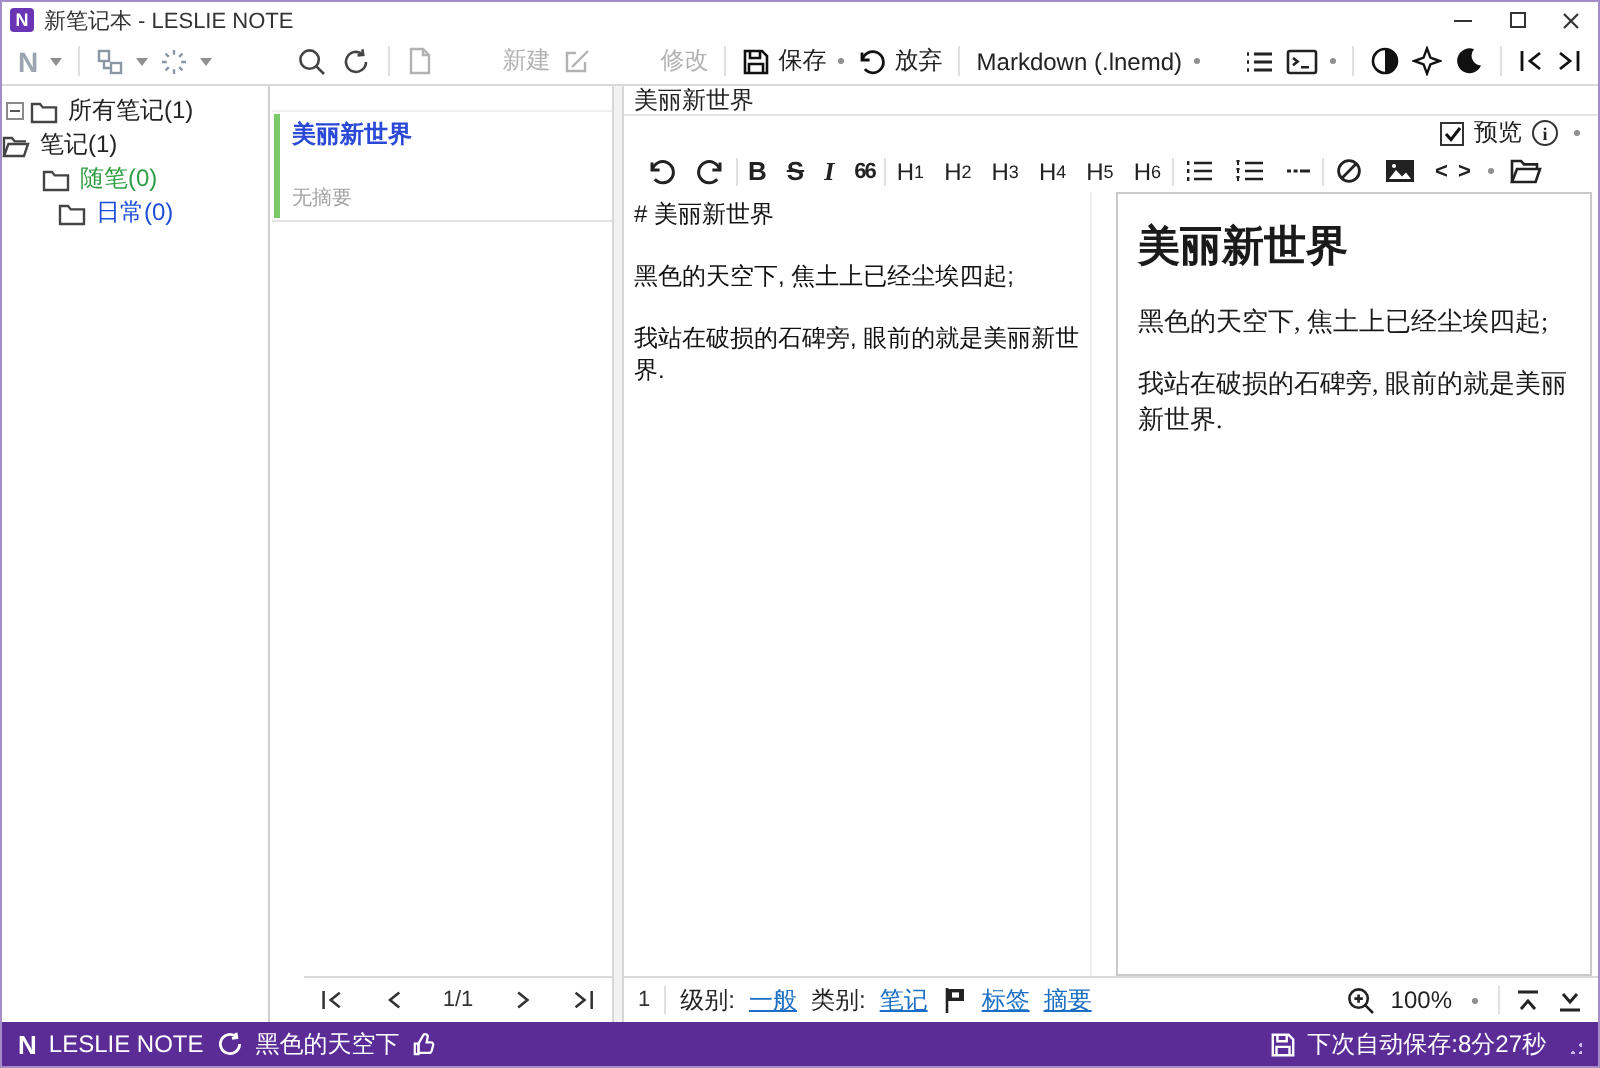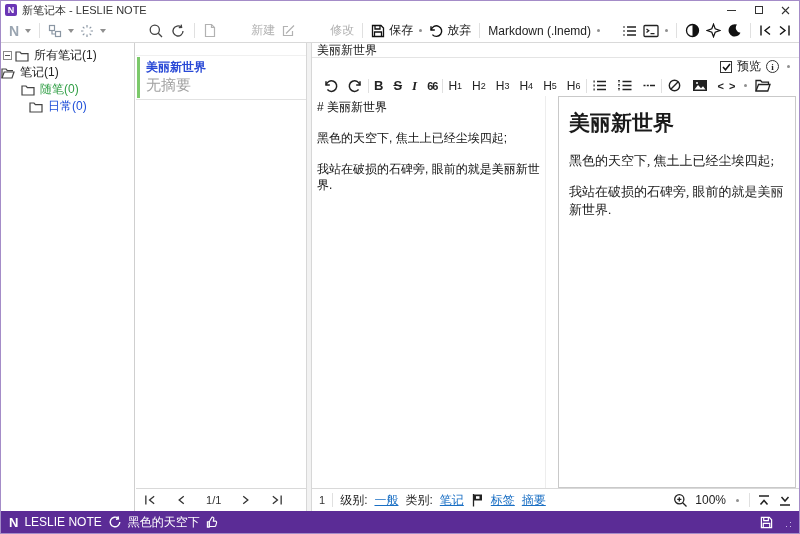--- a/index.html
+++ b/index.html
@@ -31,25 +31,25 @@
   .trow { display:flex; align-items:center; height:17px; gap:3px; }
   .trow .lbl { margin-left:2px; }
   .expander { width:9px; height:9px; border:1px solid #8a8a8a; position:relative; margin-left:2px; flex:0 0 auto; background:#fff; }
   .expander::after { content:""; position:absolute; left:1px; right:1px; top:3px; height:1px; background:#555; }
 
   .list { position:absolute; top:42px; left:135px; width:170px; bottom:22px; }
   .list-top { height:13px; border-bottom:1px solid #f0f0f0; }
   .nitem { position:relative; padding:3px 6px 4px 10px; border-bottom:1px solid #e2e2e2; }
   .nitem::before { content:""; position:absolute; left:1px; top:1px; bottom:1px; width:3px; background:#7cc96b; }
   .ntitle { font-size:12px; font-weight:bold; color:#2949d6; }
-  .nsum { font-size:15px; color:#a2a2a2; margin-top:0; }
+  .nsum { font-size:10px; color:#a2a2a2; margin-top:16px; }
   .ndrow { display:flex; align-items:flex-end; margin-top:2px; }
   .ndate { font-size:11px; color:#a2a2a2; }
   .nbadge { margin-left:auto; font-size:12px; color:#333; }
-  .pager { position:absolute; left:0; right:0; bottom:0; height:23px; border-top:1px solid #d9d9d9; display:flex; align-items:center; gap:20px; padding:0 8px; color:#333; }
+  .pager { position:absolute; left:16px; right:0; bottom:0; height:23px; border-top:1px solid #d9d9d9; display:flex; align-items:center; gap:20px; padding:0 8px; color:#333; }
   .pnum { font-size:11px; color:#333; }
 
   .vsplit { position:absolute; top:42px; left:305px; width:6px; bottom:22px; background:#f2f2f2; border-left:1px solid #d7d7d7; border-right:1px solid #d7d7d7; }
 
   
   .editor { position:absolute; top:42px; left:311px; right:0; bottom:22px; }
   .ed-title { height:15px; line-height:15px; border-bottom:1px solid #e4e4e4; padding:0 5px; font-size:12px; }
   .ed-sub { height:17px; display:flex; align-items:center; justify-content:flex-end; gap:5px; padding-right:6px; font-size:12px; }
   .chk { width:12px; height:12px; border:1px solid #333; display:flex; align-items:center; justify-content:center; background:#fff; }
   .info { width:13px; height:13px; border:1px solid #333; border-radius:50%; font-size:9px; font-weight:bold; display:flex; align-items:center; justify-content:center; font-family:"Liberation Serif",serif; }
@@ -429,16 +429,17 @@
     <span>黑色的天空下</span>
     <svg class="ic" width="13" height="14" viewBox="0 0 14 14" fill="none" stroke="#fff" stroke-width="1.2">
         <path d="M1.5 6.8h2v5.7h-2z"></path>
         <path d="M3.5 11.8h5.6a1.5 1.5 0 0 0 1.5-1.2l.8-3a1.2 1.2 0 0 0-1.2-1.5H7.9l.5-2.6A1.3 1.3 0 0 0 5.9 2.6L3.5 6.8z"></path>
       </svg>
     <span class="spacer"></span>
     <svg class="ic" width="13" height="13" viewBox="0 0 14 14" fill="none" stroke="#fff" stroke-width="1.3">
         <path d="M1.5 1.5h8.5l2.5 2.5v8.5h-11z"></path>
         <path d="M4 1.5v3.5h5V1.5 M3.5 12.5V8h7v4.5"></path>
       </svg>
+    <span>下次自动保存:8分27秒</span>
     <span class="grip"></span>
   </div>
 
 </div>
 
 </body></html>

